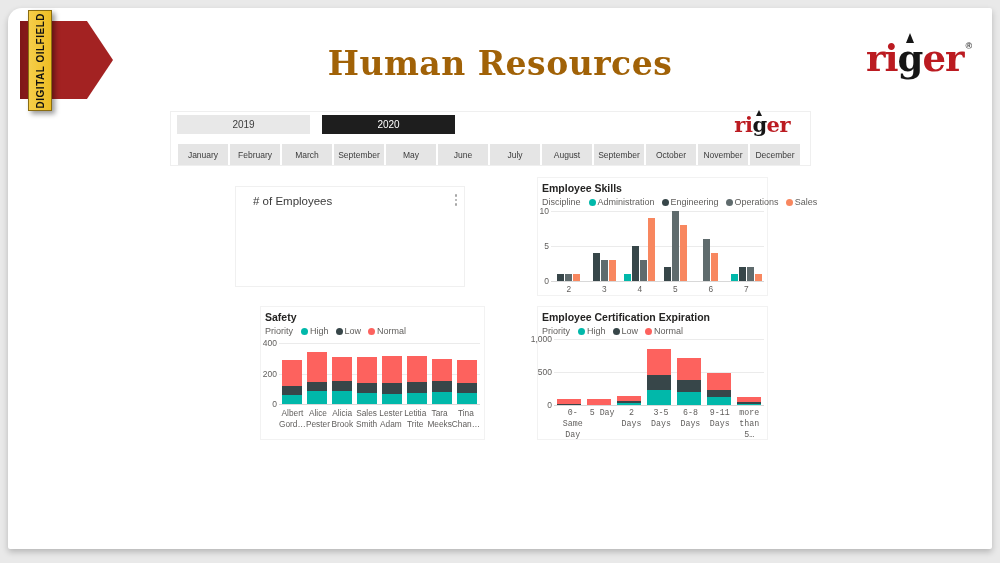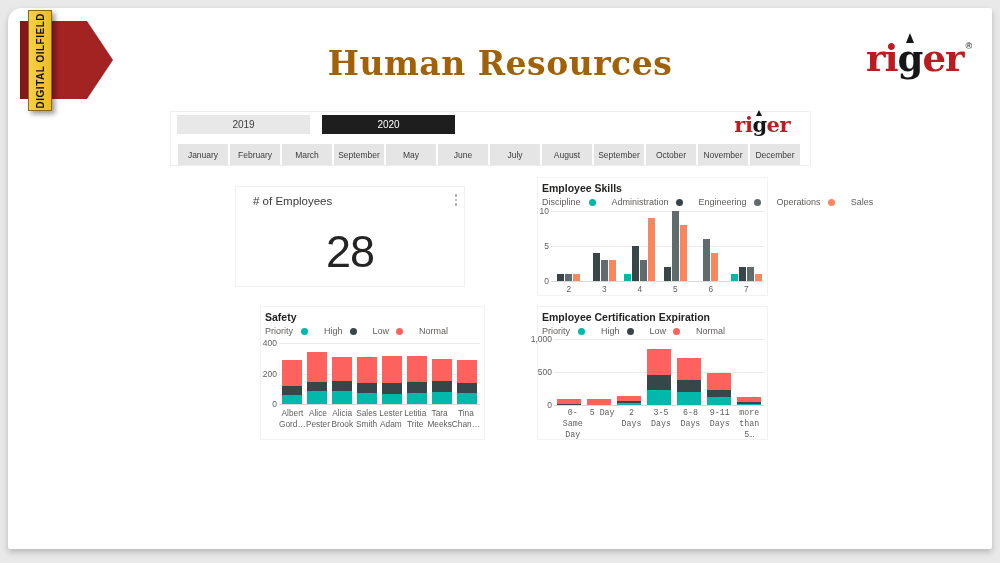--- a/index.html
+++ b/index.html
@@ -54,21 +54,21 @@
     justify-content:center; font-size:45px; font-weight:300; color:#252423; letter-spacing:-1px; }
 
   
   .chart { position:absolute; background:#fff; border:1px solid #f2f2f2; z-index:2; }
   #chart-skills { left:537px; top:177px; width:231px; height:119px; }
   #chart-safety { left:234px; top:306px; width:225px; height:134px;margin-left:26px; }
   #chart-cert   { left:537px; top:306px; width:231px; height:134px; }
   .chart-title { position:absolute; left:4px; top:4px; font-size:10.5px; font-weight:600; color:#252423; white-space:nowrap; }
   .legend { position:absolute; left:4px; top:19px; display:flex; align-items:center; gap:7px; font-size:9px; color:#605e5c; white-space:nowrap; }
   .legend .lg-title { margin-right:1px; }
-  .legend .lg-item { display:inline-flex; align-items:center; gap:16px; }
+  .legend .lg-item { display:inline-flex; align-items:center; gap:2px; }
   .legend .lg-item i { width:7px; height:7px; border-radius:50%; display:inline-block; }
   .plot { position:absolute; }
   #chart-skills .plot { left:13px; right:3px; top:33px; height:70px; }
   #chart-safety .plot { left:18px; right:4px; top:36px; height:61px; }
   #chart-cert   .plot { left:16px; right:3px; top:32px; height:66px; }
   .grid { position:absolute; left:0; right:0; height:1px; background:#ebebeb; }
   .grid.zero { background:#d8d8d8; }
   .bands { position:absolute; inset:0; display:flex; }
   .band { flex:1; display:flex; align-items:flex-end; justify-content:center; }
   .group { display:flex; align-items:flex-end; gap:1px; }
@@ -123,21 +123,20 @@
     </div>
 </div>
 
 <div class="kpi-card">
   <div class="kpi-title"># of Employees</div>
   <div class="kebab">
       <i></i>
       <i></i>
       <i></i>
     </div>
-  <div class="kpi-value">28</div>
 </div>
 
 <div class="chart" id="chart-skills">
   <div class="chart-title">Employee Skills</div>
   <div class="legend">
       <span class="lg-title">Discipline</span>
       <span class="lg-item">
         <i style="background: rgb(1, 184, 170);"></i>
         <span>Administration</span>
       </span>

